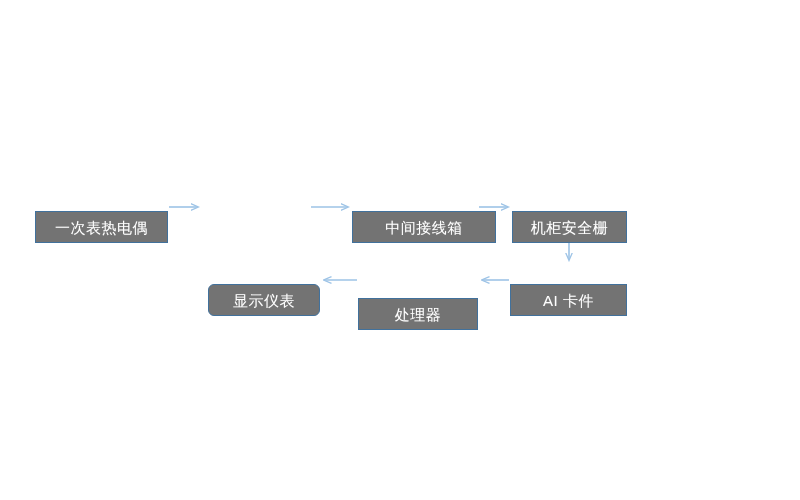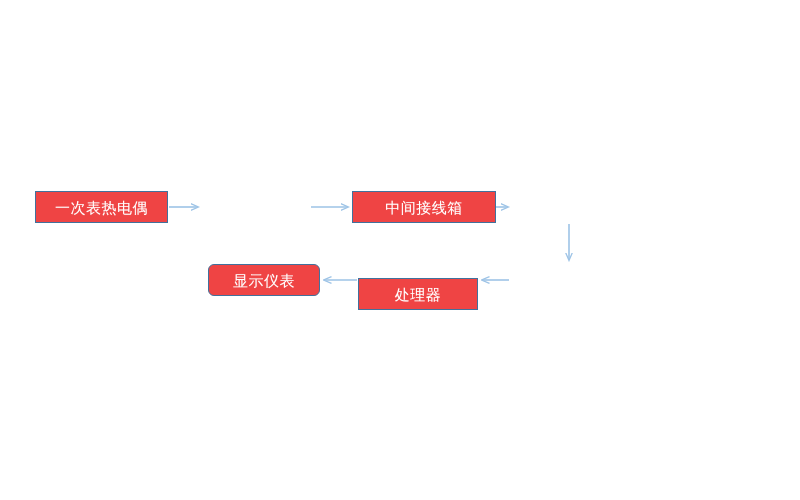--- a/index.html
+++ b/index.html
@@ -23,31 +23,32 @@
     position: absolute;
     left: 0;
     top: 0;
     width: 800px;
     height: 500px;
     pointer-events: none;
   }
   .node {
     position: absolute;
     box-sizing: border-box;
-    background: #ef4444;
+    background: #737373;
     border: 1px solid #41719c;
     display: flex;
     align-items: center;
     justify-content: center;
     color: #ffffff;
     font-size: 15px;
     line-height: 1;
     letter-spacing: 0.5px;
     white-space: nowrap;
     text-shadow: 0 0 1px rgba(255,255,255,0.25);
+    margin-top: 20px;
   }
   .node-label {
     display: block;
   }
 </style>
 </head>
 <body>
 
 <div id="canvas">
 
@@ -79,21 +80,27 @@
 
   <div class="node" style="left:35px; top:191px; width:133px; height:32px;">
     <span class="node-label">一次表热电偶</span>
   </div>
 
 
   <div class="node" style="left:352px; top:191px; width:144px; height:32px;">
     <span class="node-label">中间接线箱</span>
   </div>
 
+  <div class="node" style="left:512px; top:191px; width:115px; height:32px;">
+    <span class="node-label">机柜安全栅</span>
+  </div>
 
+  <div class="node" style="left:510px; top:264px; width:117px; height:32px;">
+    <span class="node-label">AI 卡件</span>
+  </div>
 
   <div class="node" style="left:358px; top:278px; width:120px; height:32px;">
     <span class="node-label">处理器</span>
   </div>
 
   <div class="node" style="left:208px; top:264px; width:112px; height:32px;border-radius:6px;">
     <span class="node-label">显示仪表</span>
   </div>
 
 </div>

